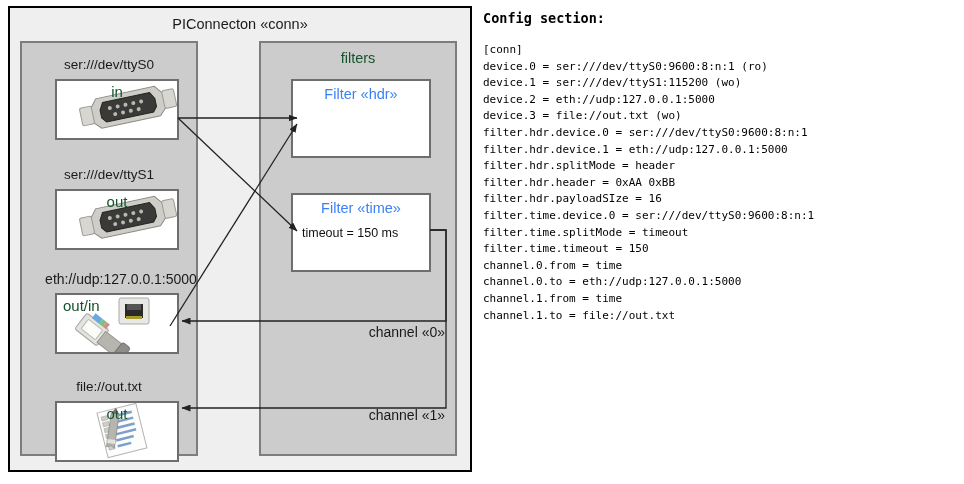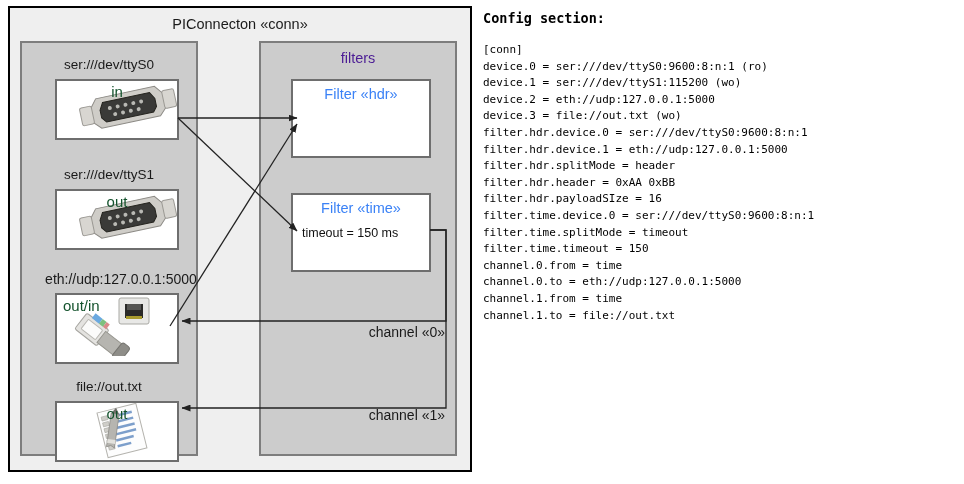--- a/index.html
+++ b/index.html
@@ -47,21 +47,21 @@
   #devices-group { left: 10px;  top: 33px;  width: 178px; height: 415px; }
   #filters-group { left: 249px; top: 33px;  width: 198px; height: 415px; }
 
   .group-title {
     position: absolute;
     left: 0;
     top: 7px;
     width: 100%;
     text-align: center;
     font-size: 14.5px;
-    color: #4c1d95;
+    color: #14532d;
   }
 
   
   .device-label {
     position: absolute;
     text-align: center;
     font-size: 13.5px;
     color: #1a1a1a;
     white-space: nowrap;
   }
@@ -205,21 +205,21 @@
             <circle cx="42" cy="23" r="2"></circle>
               <circle cx="50" cy="23" r="2"></circle>
           </g>
           <rect x="-8" y="10" width="12" height="18" rx="2" fill="#d8d6d1" stroke="#9b9994" stroke-width="1"></rect>
           <rect x="76" y="10" width="12" height="18" rx="2" fill="#d8d6d1" stroke="#9b9994" stroke-width="1"></rect>
         </g>
       </svg>
     </div>
 
     <div class="device-label" style="left:12px;top:228px;width:100%;font-size:14px;">eth://udp:127.0.0.1:5000</div>
-    <div class="device-box" style="left:33px;top:250px;width:124px;height:71px;">
+    <div class="device-box" style="left:33px;top:250px;width:124px;height:61px;">
       <div class="device-dir left">out/in</div>
       <svg width="124" height="61" viewBox="0 0 124 61" style="position:absolute;left:0;top:0;">
         <rect x="62" y="3" width="30" height="26" rx="2" fill="#e8e8e6" stroke="#a9a9a4" stroke-width="1"></rect>
         <rect x="68" y="9" width="18" height="14" fill="#2a2a28"></rect>
         <rect x="70" y="9" width="14" height="6" fill="#555553"></rect>
         <rect x="69" y="21" width="16" height="3" fill="#a89b2e"></rect>
         <g transform="translate(30,18) rotate(38)">
           <rect x="0" y="0" width="28" height="20" rx="2" fill="#e4e3e0" stroke="#a6a5a0" stroke-width="1"></rect>
           <rect x="5" y="4" width="18" height="12" rx="1" fill="#fbfbfa" stroke="#b8b7b2" stroke-width="1"></rect>
           <rect x="7" y="-5" width="9" height="6" fill="#6aa9e0"></rect>

